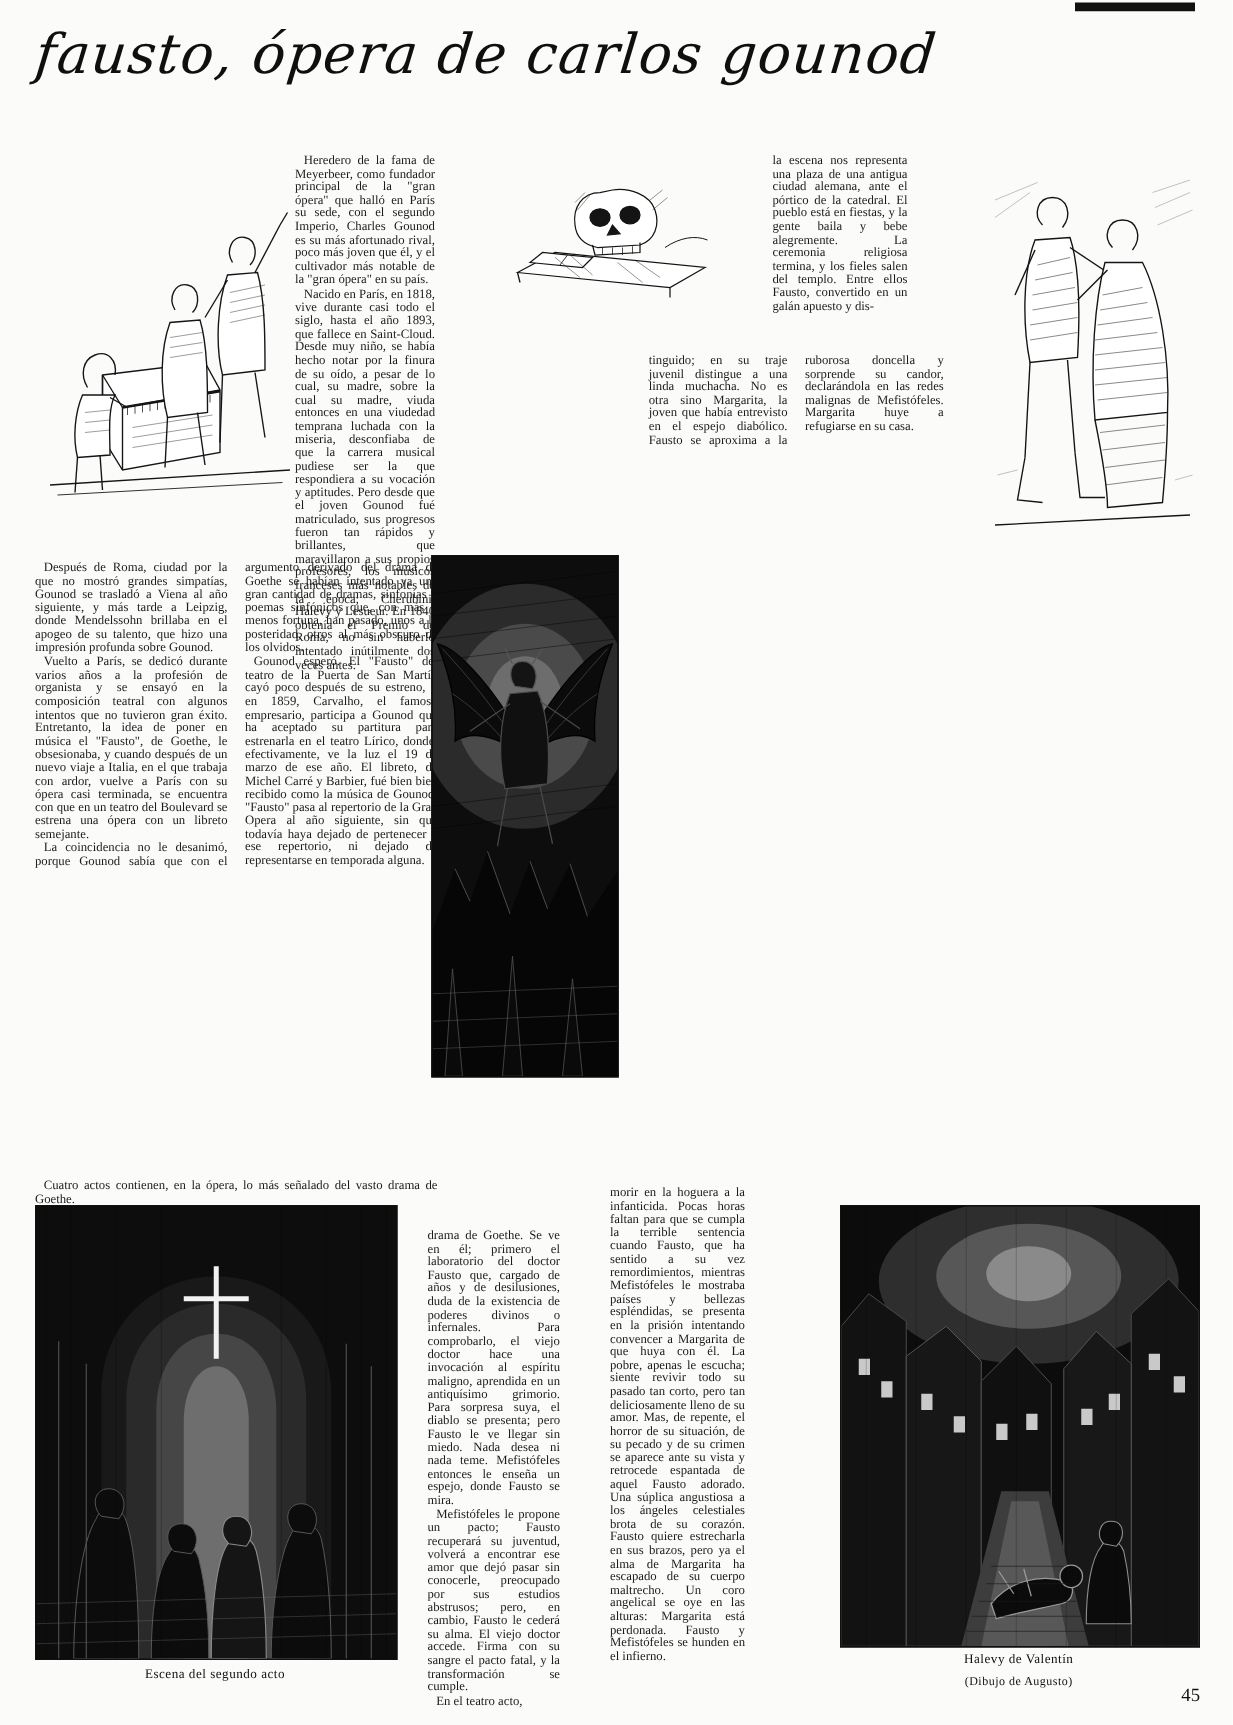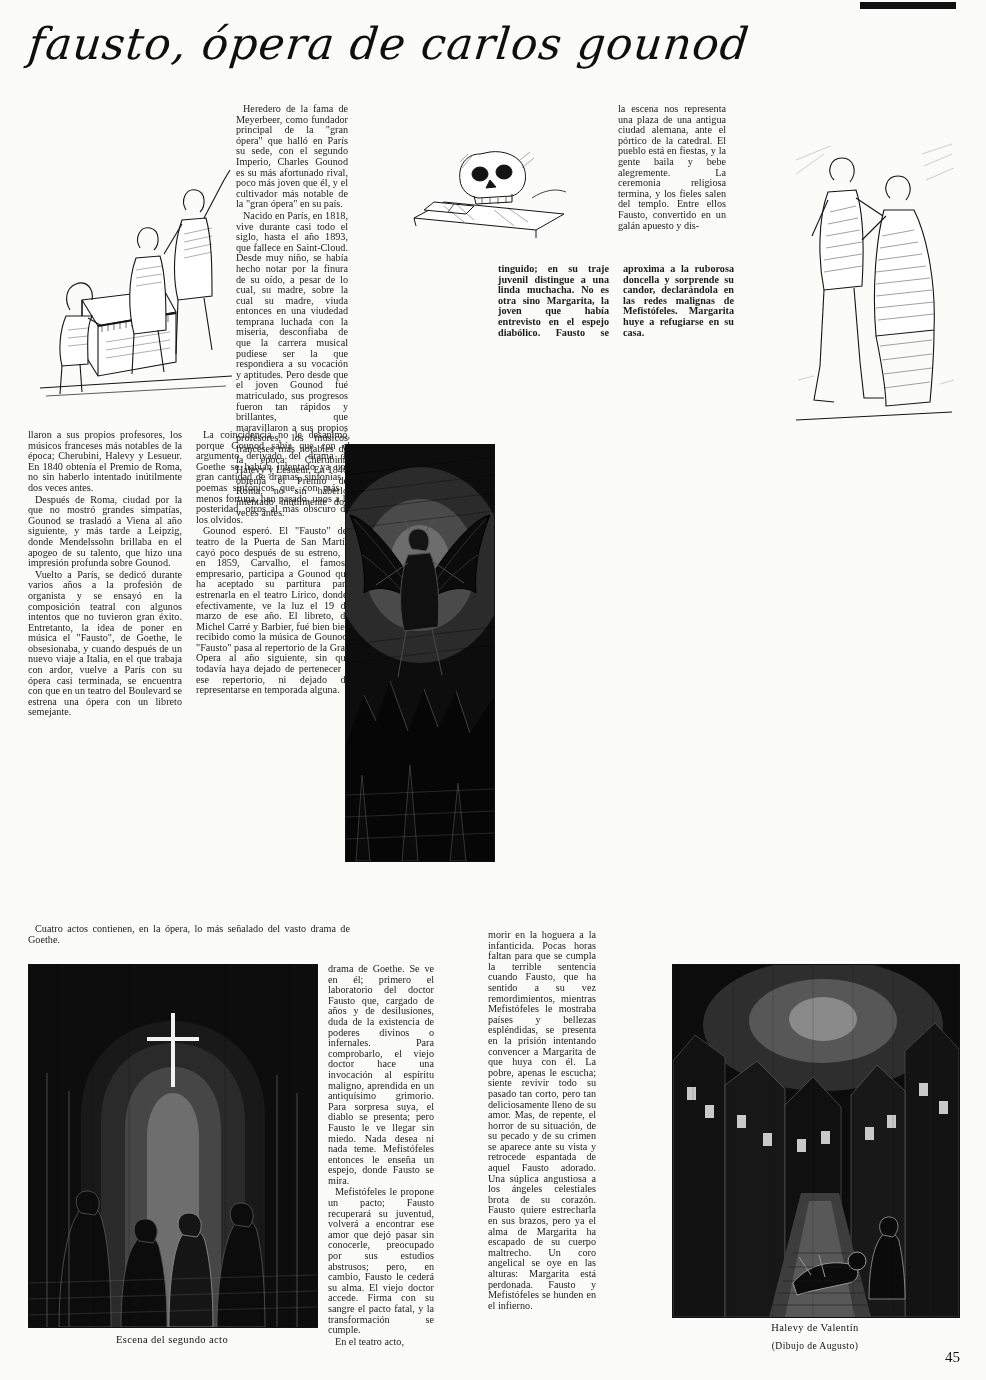--- a/index.html
+++ b/index.html
@@ -50,20 +50,21 @@
   .col {
     position: absolute;
     font-size: 10.2px;
     line-height: 10.6px;
     text-align: justify;
     text-justify: inter-word;
     color: #1b1b1b;
     hyphens: auto;
     -webkit-hyphens: auto;
     font-family: "Liberation Serif", serif;
+    margin-top: 20px;
   }
   .col p {
     margin: 0 0 1px 0;
     text-indent: 7px;
   }
   .col p.noind { text-indent: 0; }
 
   
   .ill {
     position: absolute;
@@ -267,26 +268,25 @@
 
   <div class="col" style="left:236px; top:104px; width:112px; height:330px;">
     <p>Heredero de la fama de Meyerbeer, como fundador principal de la "gran ópera" que halló en París su sede, con el segundo Imperio, Charles Gounod es su más afortunado rival, poco más joven que él, y el cultivador más notable de la "gran ópera" en su país.</p>
     <p>Nacido en París, en 1818, vive durante casi todo el siglo, hasta el año 1893, que fallece en Saint-Cloud. Desde muy niño, se había hecho notar por la finura de su oído, a pesar de lo cual, su madre, sobre la cual su madre, viuda entonces en una viudedad temprana luchada con la miseria, desconfiaba de que la carrera musical pudiese ser la que respondiera a su vocación y aptitudes. Pero desde que el joven Gounod fué matriculado, sus progresos fueron tan rápidos y brillantes, que maravillaron a sus propios profesores, los músicos franceses más notables de la época; Cherubini, Halevy y Lesueur. En 1840 obtenía el Premio de Roma, no sin haberlo intentado inútilmente dos veces antes.</p>
   </div>
 
   <div class="col" style="left:618px; top:104px; width:108px; height:168px;">
     <p class="noind">la escena nos representa una plaza de una antigua ciudad alemana, ante el pórtico de la catedral. El pueblo está en fiestas, y la gente baila y bebe alegremente. La ceremonia religiosa termina, y los fieles salen del templo. Entre ellos Fausto, convertido en un galán apuesto y dis-</p>
   </div>
 
-  <div class="col" style="left:498px; top:264px; width:236px; height:172px; column-count:2; column-gap:14px;font-weight:bold;">
+  <div class="col" style="left:519px; top:264px; width:236px; height:172px; column-count:2; column-gap:14px;">
     <p class="noind">tinguido; en su traje juvenil distingue a una linda muchacha. No es otra sino Margarita, la joven que había entrevisto en el espejo diabólico. Fausto se aproxima a la ruborosa doncella y sorprende su candor, declarándola en las redes malignas de Mefistófeles. Margarita huye a refugiarse en su casa.</p>
   </div>
 
   <div class="col" style="left:28px; top:430px; width:322px; height:492px; column-count:2; column-gap:14px;">
-    <p class="noind">llaron a sus propios profesores, los músicos franceses más notables de la época; Cherubini, Halevy y Lesueur. En 1840 obtenía el Premio de Roma, no sin haberlo intentado inútilmente dos veces antes.</p>
     <p>Después de Roma, ciudad por la que no mostró grandes simpatías, Gounod se trasladó a Viena al año siguiente, y más tarde a Leipzig, donde Mendelssohn brillaba en el apogeo de su talento, que hizo una impresión profunda sobre Gounod.</p>
     <p>Vuelto a París, se dedicó durante varios años a la profesión de organista y se ensayó en la composición teatral con algunos intentos que no tuvieron gran éxito. Entretanto, la idea de poner en música el "Fausto", de Goethe, le obsesionaba, y cuando después de un nuevo viaje a Italia, en el que trabaja con ardor, vuelve a París con su ópera casi terminada, se encuentra con que en un teatro del Boulevard se estrena una ópera con un libreto semejante.</p>
     <p>La coincidencia no le desanimó, porque Gounod sabía que con el argumento derivado del drama de Goethe se habían intentado ya una gran cantidad de dramas, sinfonías y poemas sinfónicos que, con más o menos fortuna, han pasado, unos a la posteridad, otros al más obscuro de los olvidos.</p>
     <p>Gounod esperó. El "Fausto" del teatro de la Puerta de San Martín cayó poco después de su estreno, y en 1859, Carvalho, el famoso empresario, participa a Gounod que ha aceptado su partitura para estrenarla en el teatro Lírico, donde, efectivamente, ve la luz el 19 de marzo de ese año. El libreto, de Michel Carré y Barbier, fué bien bien recibido como la música de Gounod. "Fausto" pasa al repertorio de la Gran Opera al año siguiente, sin que todavía haya dejado de pertenecer a ese repertorio, ni dejado de representarse en temporada alguna.</p>
   </div>
 
   <div class="col" style="left:28px; top:924px; width:322px; height:22px;">
     <p>Cuatro actos contienen, en la ópera, lo más señalado del vasto drama de Goethe.</p>
   </div>
 
@@ -457,21 +457,21 @@
         <path d="M140 0 L140 352"></path>
           <path d="M180 0 L180 352"></path>
           <path d="M220 0 L220 352"></path>
         <path d="M260 0 L260 352"></path>
       </g>
     </svg>
   </div>
   <div class="caption" style="left:672px; top:1322px; width:286px;">Halevy de Valentín</div>
   <div class="caption small" style="left:672px; top:1340px; width:286px;">(Dibujo de Augusto)</div>
 
-  <div class="col" style="left:328px; top:964px; width:106px; height:370px;">
+  <div class="col" style="left:342px; top:964px; width:106px; height:370px;">
     <p class="noind">drama de Goethe. Se ve en él; primero el laboratorio del doctor Fausto que, cargado de años y de desilusiones, duda de la existencia de poderes divinos o infernales. Para comprobarlo, el viejo doctor hace una invocación al espíritu maligno, aprendida en un antiquísimo grimorio. Para sorpresa suya, el diablo se presenta; pero Fausto le ve llegar sin miedo. Nada desea ni nada teme. Mefistófeles entonces le enseña un espejo, donde Fausto se mira.</p>
     <p>Mefistófeles le propone un pacto; Fausto recuperará su juventud, volverá a encontrar ese amor que dejó pasar sin conocerle, preocupado por sus estudios abstrusos; pero, en cambio, Fausto le cederá su alma. El viejo doctor accede. Firma con su sangre el pacto fatal, y la transformación se cumple.</p>
     <p>En el teatro acto,</p>
   </div>
 
   <div class="col" style="left:488px; top:930px; width:108px; height:404px;">
     <p class="noind">morir en la hoguera a la infanticida. Pocas horas faltan para que se cumpla la terrible sentencia cuando Fausto, que ha sentido a su vez remordimientos, mientras Mefistófeles le mostraba países y bellezas espléndidas, se presenta en la prisión intentando convencer a Margarita de que huya con él. La pobre, apenas le escucha; siente revivir todo su pasado tan corto, pero tan deliciosamente lleno de su amor. Mas, de repente, el horror de su situación, de su pecado y de su crimen se aparece ante su vista y retrocede espantada de aquel Fausto adorado. Una súplica angustiosa a los ángeles celestiales brota de su corazón. Fausto quiere estrecharla en sus brazos, pero ya el alma de Margarita ha escapado de su cuerpo maltrecho. Un coro angelical se oye en las alturas: Margarita está perdonada. Fausto y Mefistófeles se hunden en el infierno.</p>
   </div>
 
   <div class="col" style="left:604px; top:930px; width:56px; height:404px;"></div>

